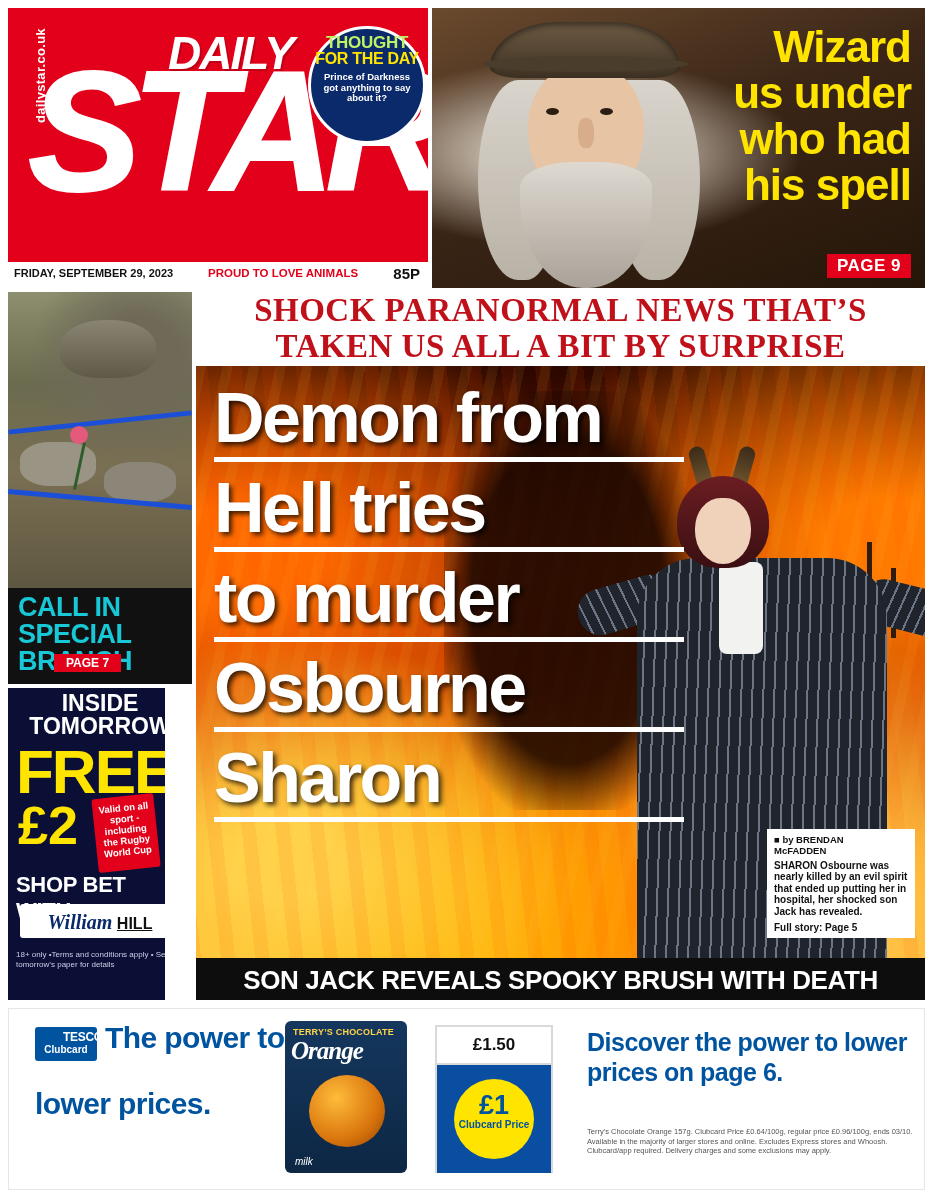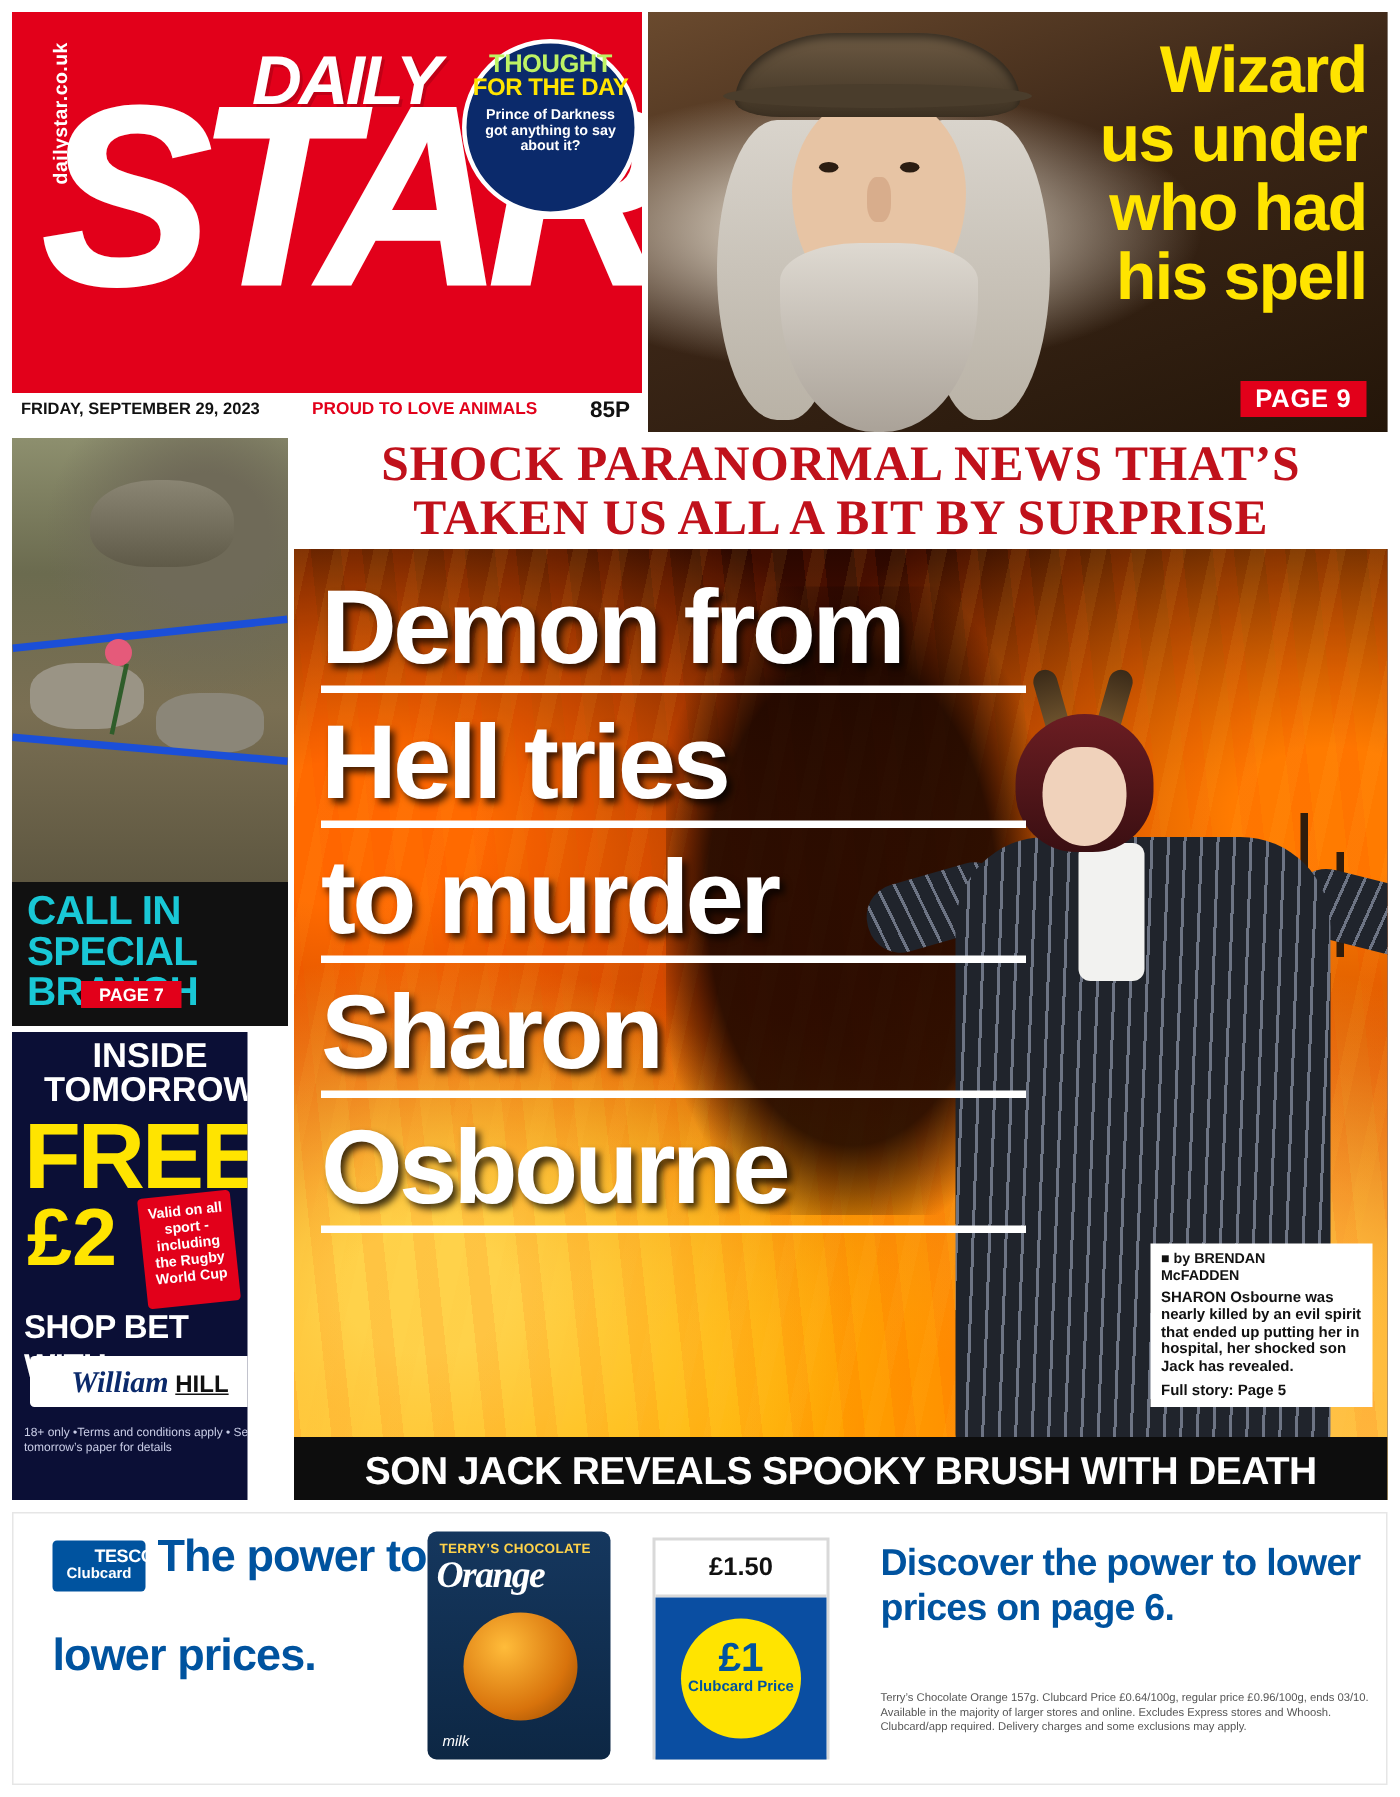--- a/index.html
+++ b/index.html
@@ -235,22 +235,22 @@
       <div class="sh-body"></div>
       <div class="sh-shirt"></div>
       <div class="sh-hair"></div>
       <div class="sh-face"></div>
     </div>
 
     <div class="headline">
       <span class="hl">Demon from</span>
       <span class="hl">Hell tries</span>
       <span class="hl">to murder</span>
+      <span class="hl">Osbourne</span>
       <span class="hl">Sharon</span>
-      <span class="hl">Osbourne</span>
     </div>
 
     <div class="byline">
       <div class="by-top">
         <span>■ by BRENDAN</span><br>
         <span>McFADDEN</span>
       </div>
       <div class="by-body">SHARON Osbourne was nearly killed by an evil spirit that ended up putting her in hospital, her shocked son Jack has revealed.</div>
       <div class="by-full">Full story: Page 5</div>
     </div>

